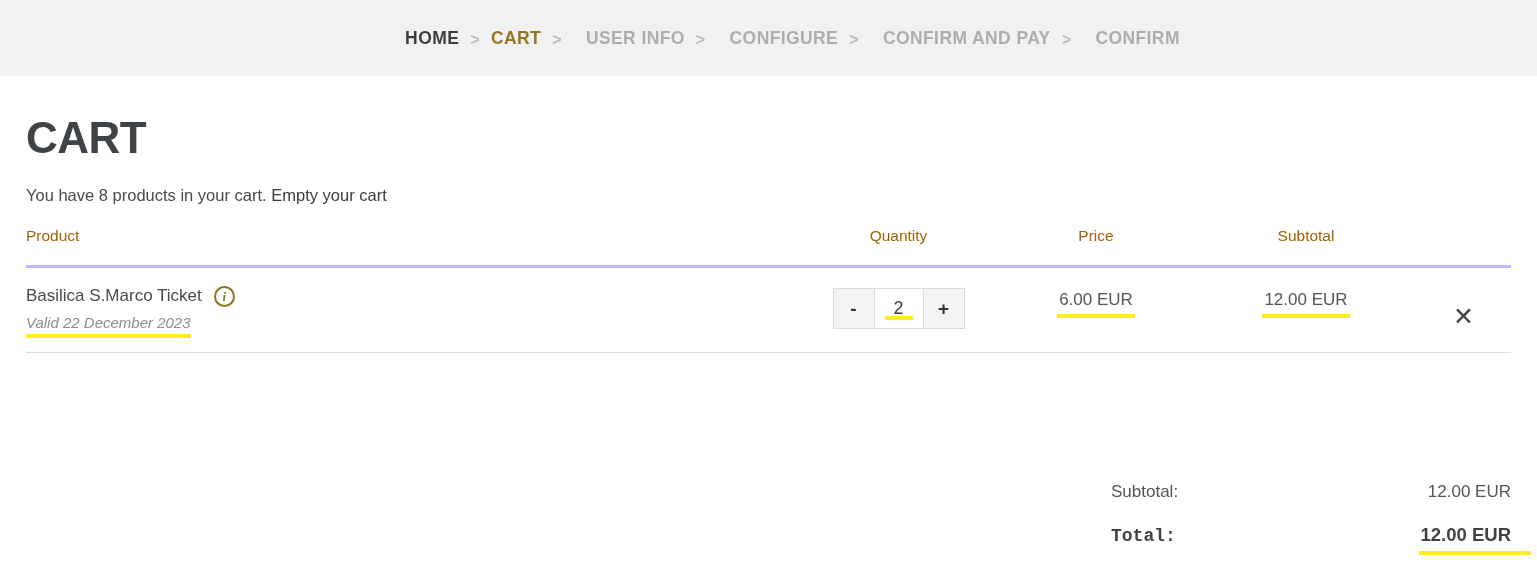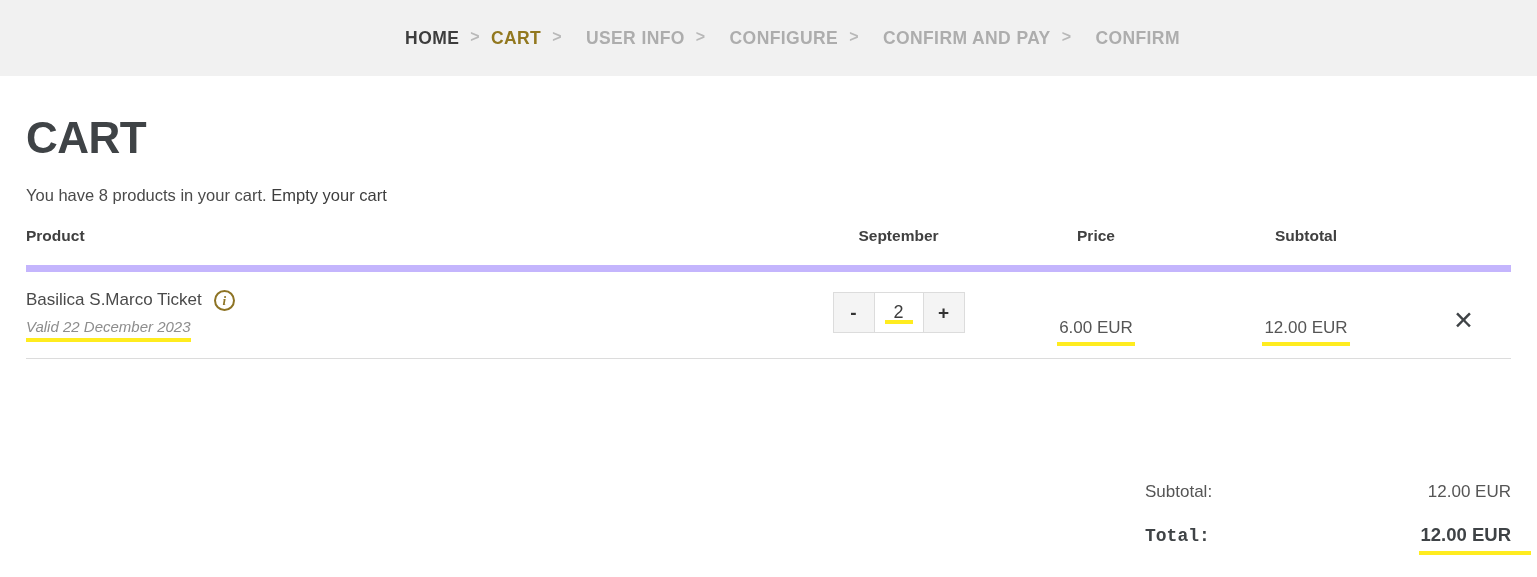--- a/index.html
+++ b/index.html
@@ -14,21 +14,21 @@
   
   .breadcrumb-bar {
     height: 76px;
     background: #f1f1f1;
     display: flex;
     align-items: center;
     justify-content: center;
   }
   .breadcrumb {
     display: flex;
-    align-items: flex-start;
+    align-items: flex-end;
     font-size: 17.5px;
     font-weight: bold;
     letter-spacing: 0.4px;
     padding-left: 48px;
   }
   .crumb { white-space: nowrap; }
   .crumb.active  { color: #3d3d3d; }
   .crumb.current { color: #92781f; }
   .crumb.muted   { color: #adadad; margin-left: 13px; }
   .crumb-sep {
@@ -62,24 +62,24 @@
 
   
   .cart-table {
     width: 1485px;
     margin-top: 22px;
     border-collapse: collapse;
     table-layout: fixed;
   }
   .cart-table th {
     font-size: 15.5px;
-    font-weight: bold;
-    color: #404040;
+    font-weight: normal;
+    color: #a16207;
     padding-bottom: 20px;
-    border-bottom: 7px solid #c4b5fd;
+    border-bottom: 3px solid #c4b5fd;
   }
   .col-product  { width: 775px; text-align: left; }
   .col-quantity { width: 195px; text-align: center; }
   .col-price    { width: 200px; text-align: center; }
   .col-subtotal { width: 220px; text-align: center; }
   .col-remove   { width: 95px;  text-align: center; }
 
   .cart-table td {
     padding-top: 18px;
     padding-bottom: 20px;
@@ -120,21 +120,21 @@
     position: relative;
   }
   .hl::after {
     content: "";
     position: absolute;
     left: 0; right: 0;
     bottom: -7px;
     height: 4px;
     background: #ffec1f;
   }
-  .hl-c { position: relative; display: inline-block; margin-top: 24px; }
+  .hl-c { position: relative; display: inline-block; }
   .hl-c::after {
     content: "";
     position: absolute;
     left: -2px; right: -2px;
     bottom: -8px;
     height: 4px;
     background: #ffec1f;
   }
 
   
@@ -210,21 +210,21 @@
     position: absolute;
     right: 26px;
     top: 358px;
   }
   .total-row {
     display: flex;
     justify-content: space-between;
     align-items: baseline;
     padding: 8px 0;
   }
-  .total-row .label { font-size: 17px; color: #555555; margin-left: 34px; }
+  .total-row .label { font-size: 17px; color: #555555; }
   .total-row .value { font-size: 17px; color: #555555; }
   .total-row.grand { padding-top: 14px; }
   .total-row.grand .label {
     font-size: 18px;
     font-weight: bold;
     color: #3f4346;
     font-family: Liberation Mono, monospace;
   }
   .total-row.grand .value {
     font-size: 18.5px;
@@ -266,21 +266,21 @@
 
   <div class="cart-summary">
     <span>You have 8 products in your cart.</span>
     <a class="empty-link">Empty your cart</a>
   </div>
 
   <table class="cart-table">
     <thead>
       <tr>
         <th class="col-product">Product</th>
-        <th class="col-quantity">September</th>
+        <th class="col-quantity">Quantity</th>
         <th class="col-price">Price</th>
         <th class="col-subtotal">Subtotal</th>
         <th class="col-remove"></th>
       </tr>
     </thead>
     <tbody>
       <tr>
         <td class="col-product">
           <div class="product-name">
             <span>Basilica S.Marco Ticket</span>

